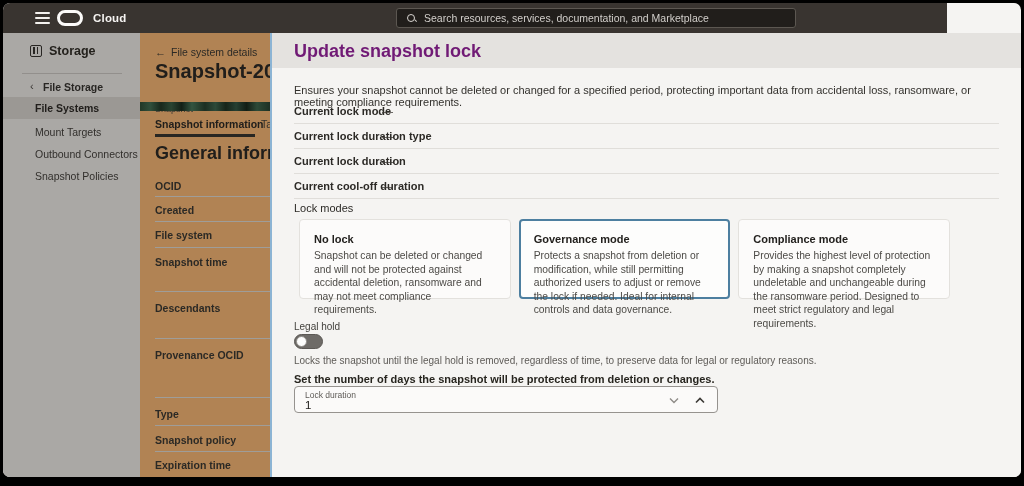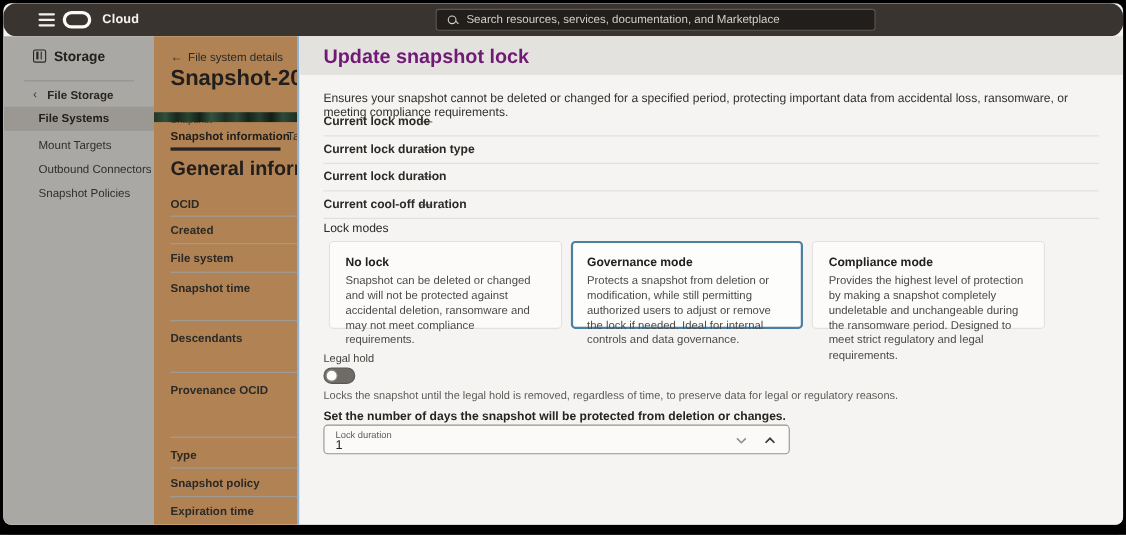--- a/index.html
+++ b/index.html
@@ -1,21 +1,21 @@
 <!DOCTYPE html>
 <html><head>
 <meta charset="utf-8">
 <style>
   * { margin:0; padding:0; box-sizing:border-box; }
   html,body { width:1024px; height:486px; font-family:"Liberation Sans", sans-serif; background:#000; }
   .frame { position:relative; width:1024px; height:486px; background:#000; border-radius:10px; overflow:hidden; }
   .screen { position:absolute; left:3px; top:3px; width:1018px; height:474px; background:#f5f4f2; border-radius:7px; overflow:hidden; }
 
   
-  .topbar { position:absolute; left:0; top:0; width:1018px; height:30px; background:#393430;border-radius:12px; }
+  .topbar { position:absolute; left:0; top:0; width:944px; height:30px; background:#393430; }
   .hamburger { position:absolute; left:32px; top:9px; width:15px; height:12px; cursor:pointer; }
   .hamburger i { display:block; height:2px; background:#f3f1ee; margin-bottom:3px; border-radius:1px; }
   .o-logo { position:absolute; left:54px; top:7px; width:26px; height:16px; border:3px solid #fbfaf9; border-radius:9px; }
   .brand { position:absolute; left:90px; top:9px; color:#f6f4f2; font-size:11.5px; font-weight:bold; letter-spacing:.2px; }
   .search { position:absolute; left:393px; top:5px; width:400px; height:20px; background:#211e1b; border:1px solid#5c5751; border-radius:3px; display:flex; align-items:center; }
   .mag { position:relative; width:9px; height:9px; margin-left:10px; flex:none; }
   .mag::before { content:""; position:absolute; left:0; top:0; width:6px; height:6px; border:1.4px solid #d8d5d1; border-radius:50%; }
   .mag::after { content:""; position:absolute; left:6.5px; top:6.5px; width:3px; height:1.4px; background:#d8d5d1; transform:rotate(45deg); }
   .search input { flex:1; background:transparent; border:none; outline:none; color:#e6e4e1; font-size:10.5px; margin-left:8px; font-family:"Liberation Sans",sans-serif; }
   .search input::placeholder { color:#d2cfcb; opacity:1; }

